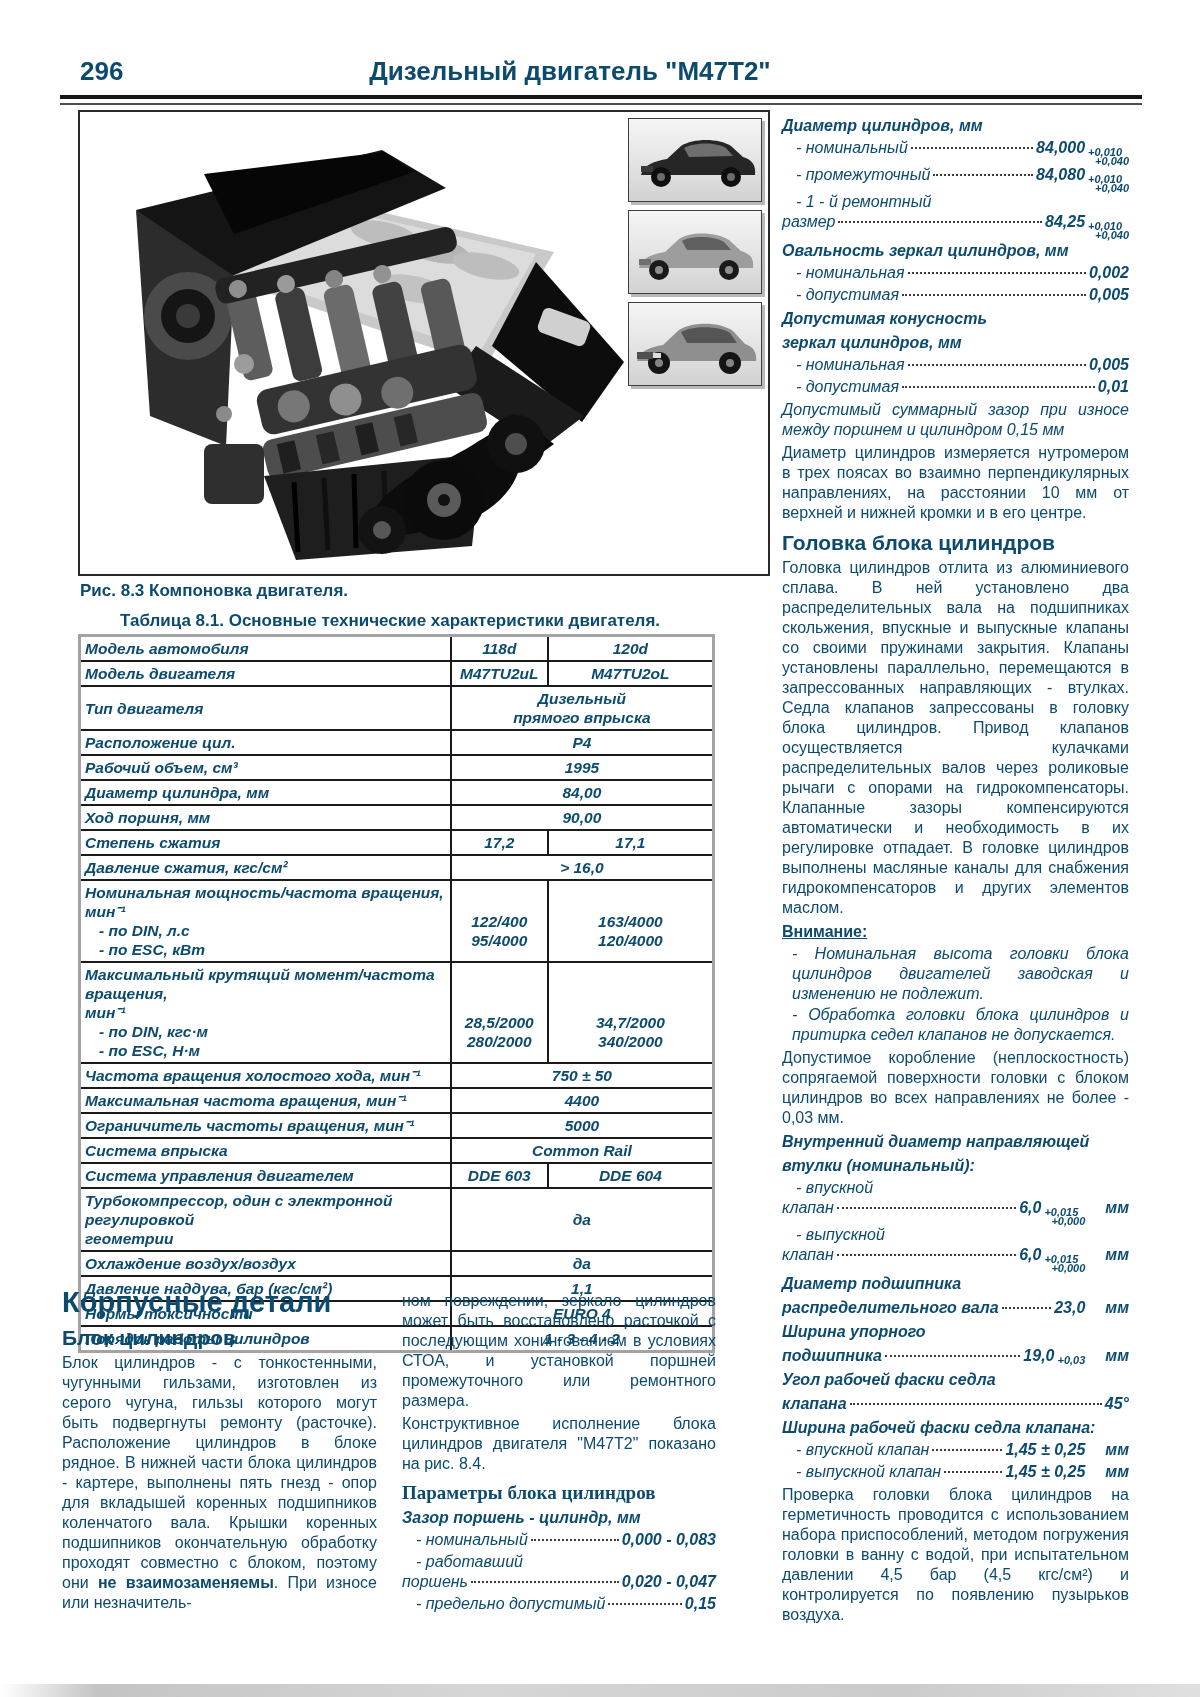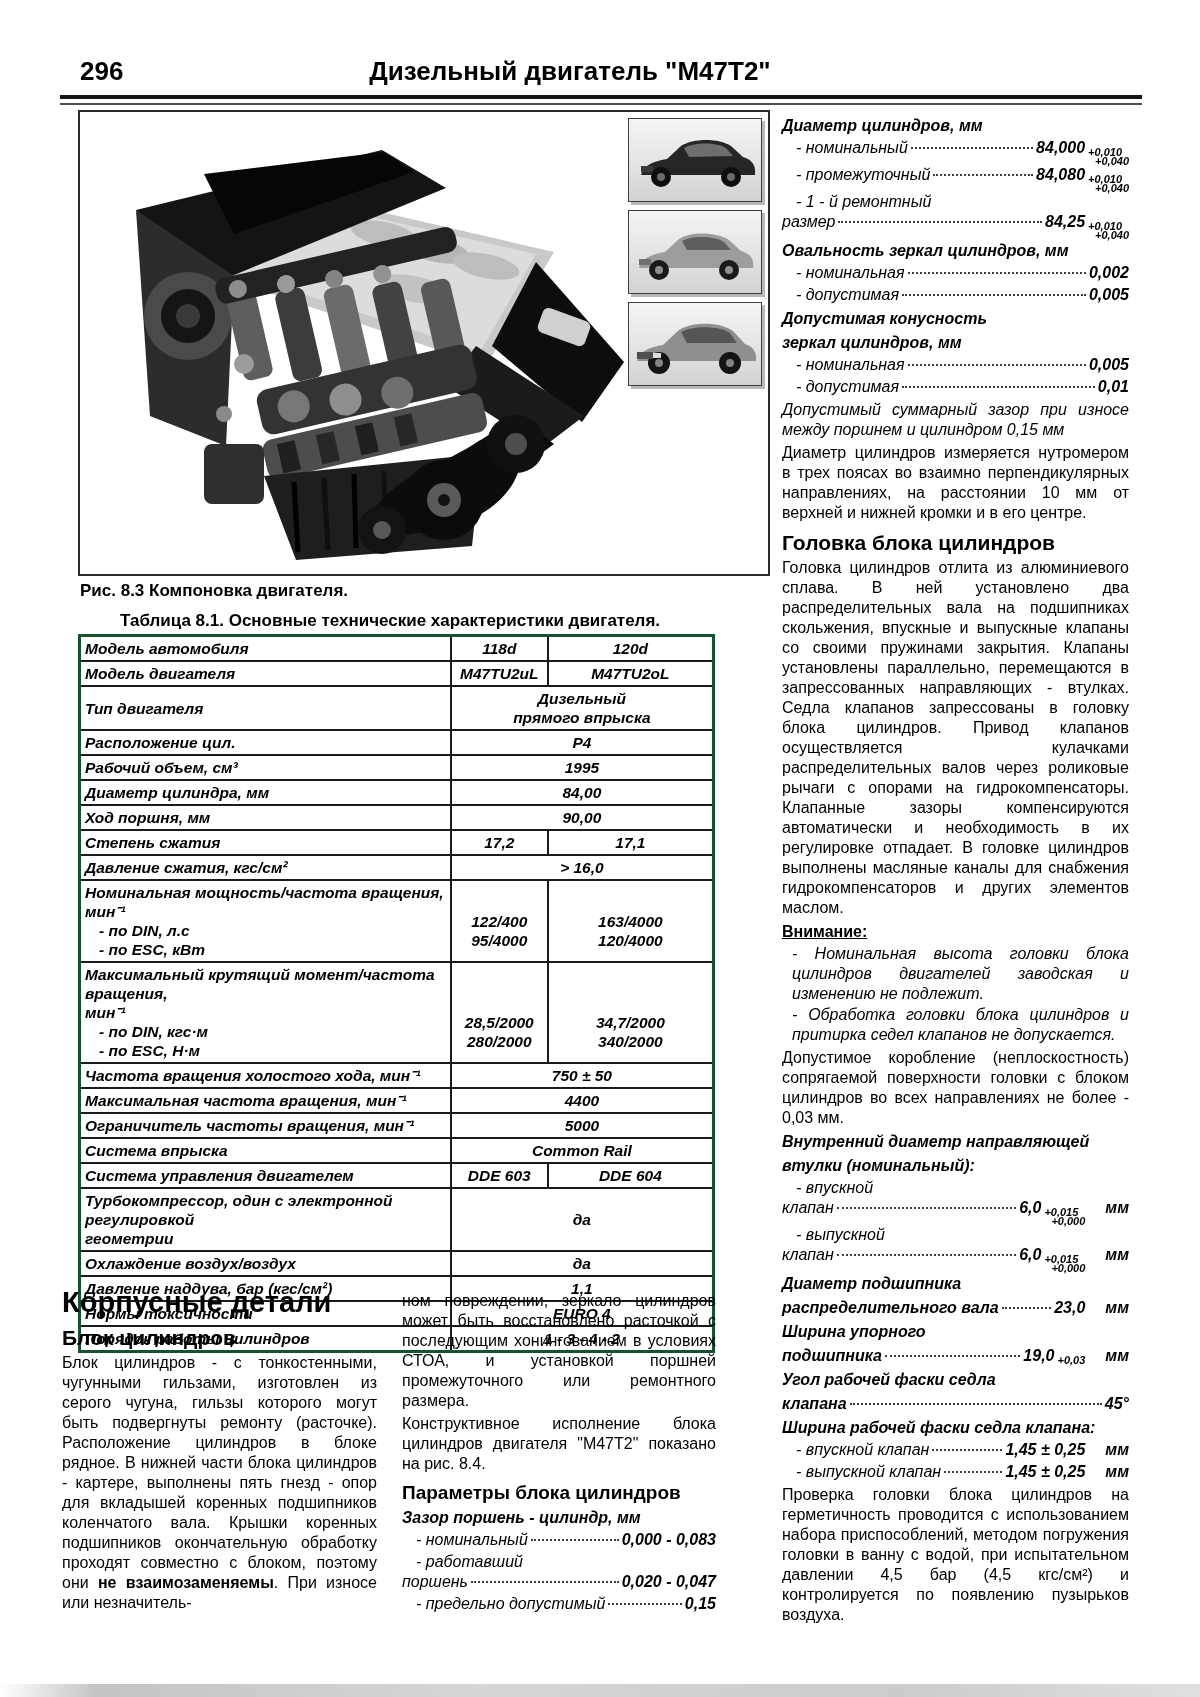--- a/index.html
+++ b/index.html
@@ -1,47 +1,47 @@
 <!DOCTYPE html>
 <html><head>
 <meta charset="utf-8">
 <style>
   html,body{margin:0;padding:0;background:#ffffff;}
   #page{position:relative;width:1200px;height:1697px;background:#fff;overflow:hidden;
-        font-family:"Liberation Sans", sans-serif;color:#000000;}
+        font-family:"Liberation Sans", sans-serif;color:#0c4a6e;}
   
   .pagenum{position:absolute;left:80px;top:56px;font-size:26px;font-weight:700;}
   .htitle{position:absolute;left:220px;top:56px;width:700px;text-align:center;font-size:26px;font-weight:700;}
   .rule1{position:absolute;left:60px;right:58px;top:95px;height:4px;background:#161616;}
   .rule2{position:absolute;left:60px;right:58px;top:103px;height:2px;background:#4e4e4e;}
   
   .figure{position:absolute;left:78px;top:110px;width:688px;height:462px;border:2px solid #2a2a2a;background:#fff;}
   .engine{position:absolute;left:4px;top:2px;width:540px;height:452px;}
   .carstrip{position:absolute;right:4px;top:6px;width:138px;}
   .carbox{width:132px;height:82px;margin:0 0 8px 2px;border:1px solid #3e3e3e;
           box-shadow:3px 3px 0 rgba(125,125,125,.55);
           background:linear-gradient(180deg,#f5f5f5 0%,#e3e3e3 55%,#d2d2d2 100%);overflow:hidden;}
   .figcap{position:absolute;left:80px;top:581px;font-size:17px;font-weight:700;}
   .tabcap{position:absolute;left:78px;top:611px;font-size:17px;font-weight:700;margin-left:42px;}
   
   .spec-table-wrap{position:absolute;left:78px;top:634px;width:637px;}
-  table.spec{border-collapse:collapse;width:100%;border:3px solid #14532d;}
+  table.spec{border-collapse:collapse;width:100%;border:3px solid #a3a3a3;}
   table.spec td{border:2px solid #1a1a1a;font-size:15.5px;font-weight:700;line-height:19px;
                 padding:2px 4px;vertical-align:middle;}
   table.spec td.c{text-align:center;}
   table.spec td .sub{padding-left:14px;}
   
   .col{position:absolute;font-size:16px;line-height:20px;}
   #leftcol{left:62px;top:1284px;width:315px;}
   #midcol{left:402px;top:1288px;width:314px;}
   #rightcol{left:782px;top:112px;width:347px;}
   .blk{margin:0 0 2px 0;}
   .h1{font-size:29px;font-weight:700;line-height:32px;margin:2px 0 4px 0;}
   .h2{font-size:21px;font-weight:700;line-height:24px;margin:8px 0 3px 0;}
-  .h3{font-size:19px;font-weight:700;line-height:22px;margin:8px 0 4px 0;}
+  .h3{font-size:19px;font-weight:700;line-height:22px;margin:8px 0 4px 0;font-family:Liberation Serif, serif;}
   .p{text-align:justify;margin:3px 0;}
   .p.it{font-style:italic;}
   .att{font-weight:700;text-decoration:underline;margin:4px 0 2px 0;}
   .bullet{font-style:italic;text-align:justify;padding-left:10px;margin:1px 0;}
   .gh{font-weight:700;font-style:italic;margin-top:4px;}
   .spec{font-style:italic;}
   .pre-line{padding-left:14px;}
   .spec-row{display:flex;align-items:baseline;}
   .spec-row.ind .lbl{padding-left:14px;}
   .spec-row .lbl{white-space:pre;}

